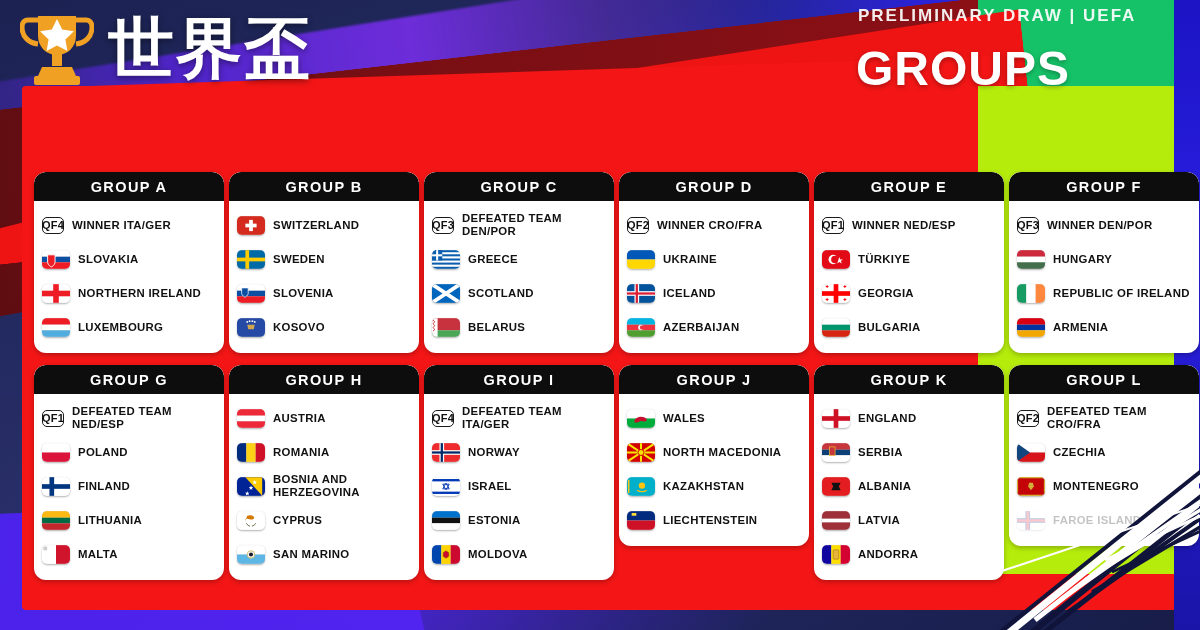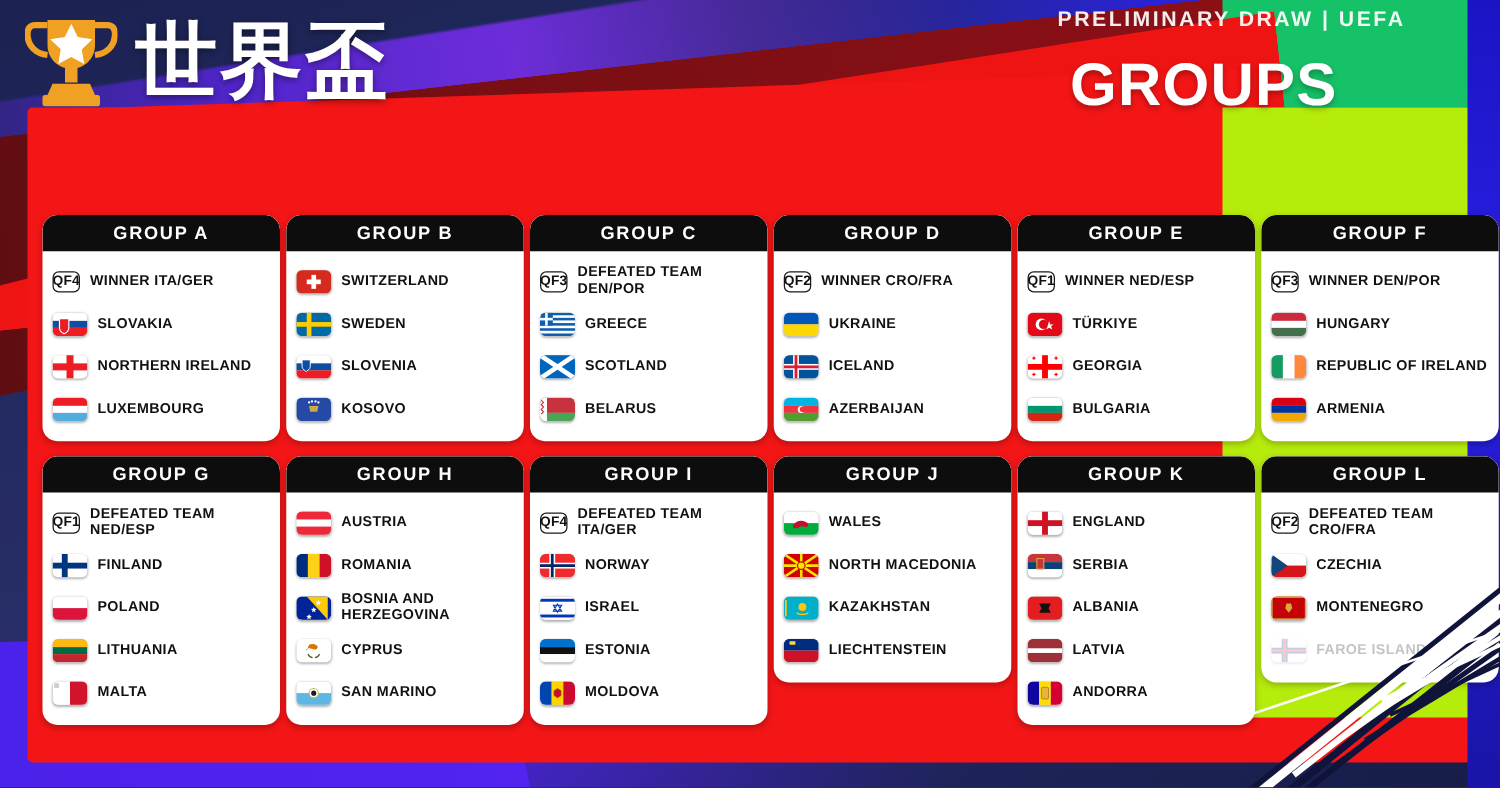--- a/index.html
+++ b/index.html
@@ -127,20 +127,21 @@
     width: 330px;
     overflow: hidden;
   }
   .header-kicker {
     color: #ffffff;
     font-size: 17px;
     font-weight: 700;
     letter-spacing: 2px;
     white-space: nowrap;
     opacity: .92;
+    margin-left: 12px;
   }
   .header-title {
     color: #ffffff;
     font-size: 48px;
     font-weight: 800;
     letter-spacing: 1px;
     white-space: nowrap;
     line-height: 1.05;
     margin-left: 10px;
     text-shadow: 0 2px 5px rgba(0,0,0,.3);
@@ -538,35 +539,35 @@
         <div class="group-head">GROUP G</div>
         <div class="group-body">
           <div class="team-row">
             <div class="qf-badge">QF1</div>
             <div class="team-name">DEFEATED TEAM
 NED/ESP</div>
           </div>
           <div class="team-row">
             <div class="flag">
               <svg viewBox="0 0 30 20">
+                <rect width="30" height="10" fill="#fff"></rect>
+                <rect y="10" width="30" height="10" fill="#dc143c"></rect>
+              </svg>
+            </div>
+            <div class="team-name">POLAND</div>
+          </div>
+          <div class="team-row">
+            <div class="flag">
+              <svg viewBox="0 0 30 20">
                 <rect width="30" height="20" fill="#fff"></rect>
                 <rect x="8" width="5" height="20" fill="#003580"></rect>
                 <rect y="7.5" width="30" height="5" fill="#003580"></rect>
               </svg>
             </div>
             <div class="team-name">FINLAND</div>
-          </div>
-          <div class="team-row">
-            <div class="flag">
-              <svg viewBox="0 0 30 20">
-                <rect width="30" height="10" fill="#fff"></rect>
-                <rect y="10" width="30" height="10" fill="#dc143c"></rect>
-              </svg>
-            </div>
-            <div class="team-name">POLAND</div>
           </div>
           <div class="team-row">
             <div class="flag">
               <svg viewBox="0 0 30 20">
                 <rect width="30" height="7" fill="#fdb913"></rect>
                 <rect y="7" width="30" height="6" fill="#006a44"></rect>
                 <rect y="13" width="30" height="7" fill="#c1272d"></rect>
               </svg>
             </div>
             <div class="team-name">LITHUANIA</div>

